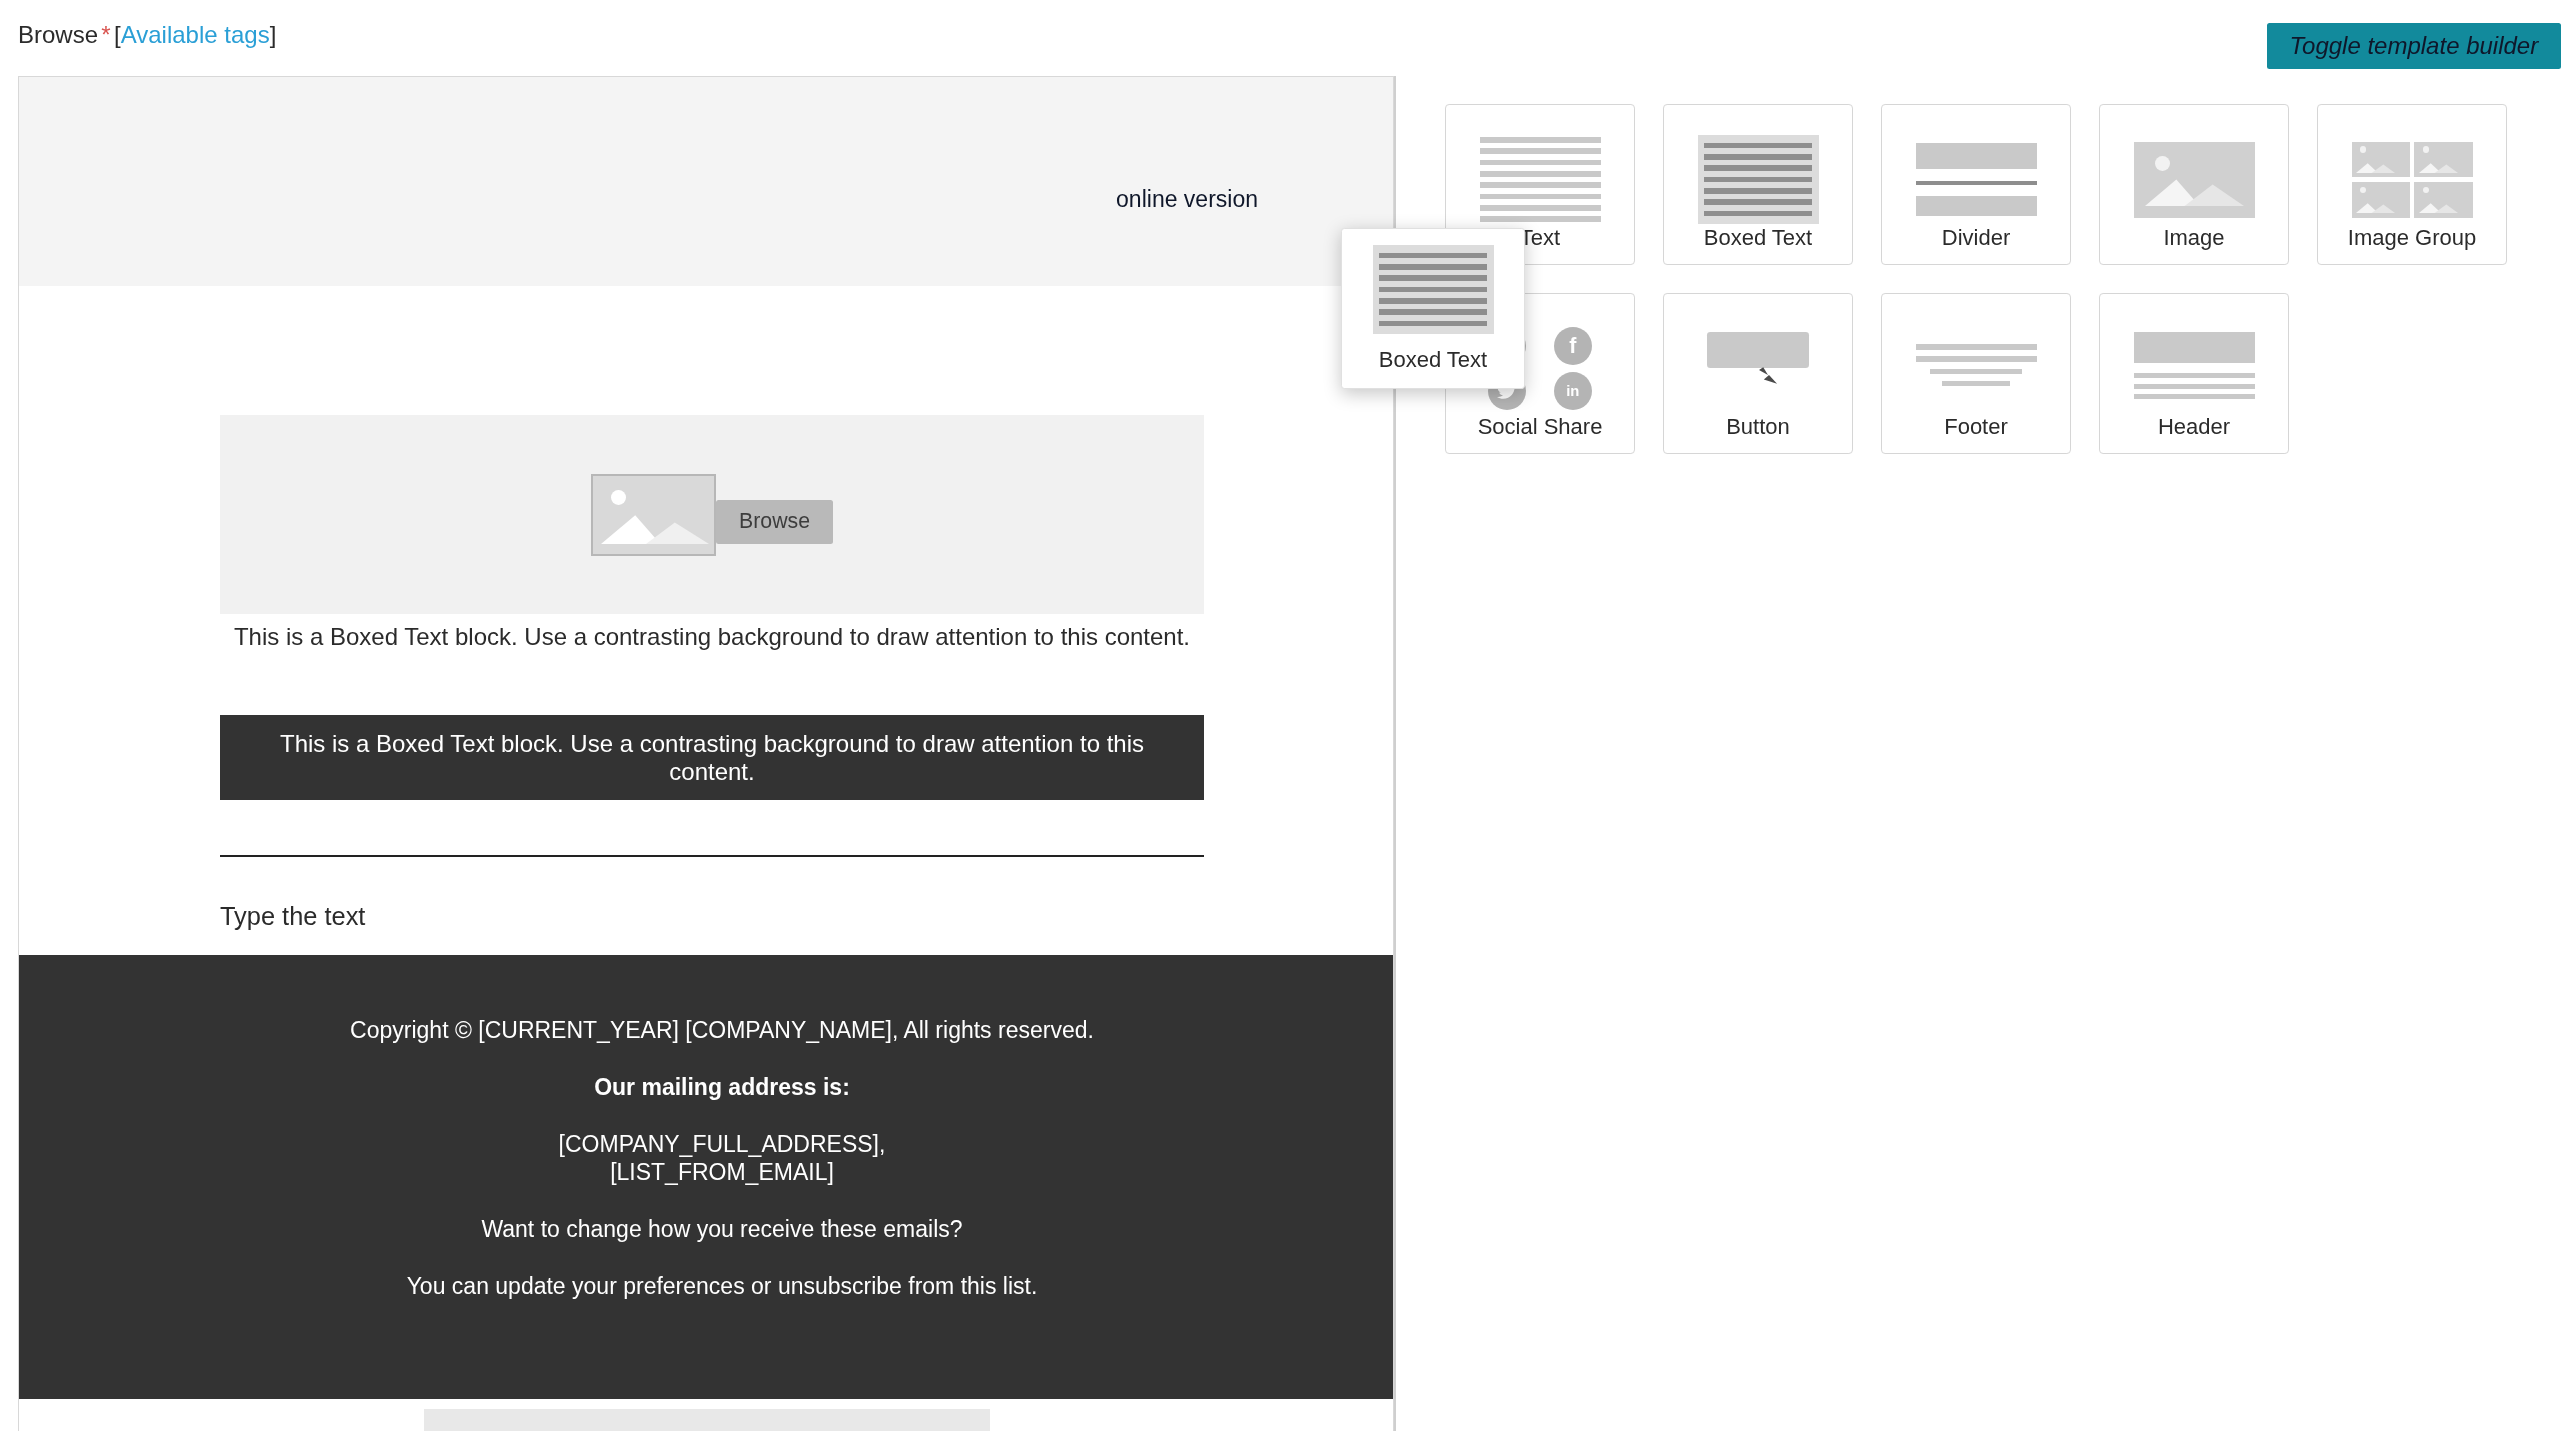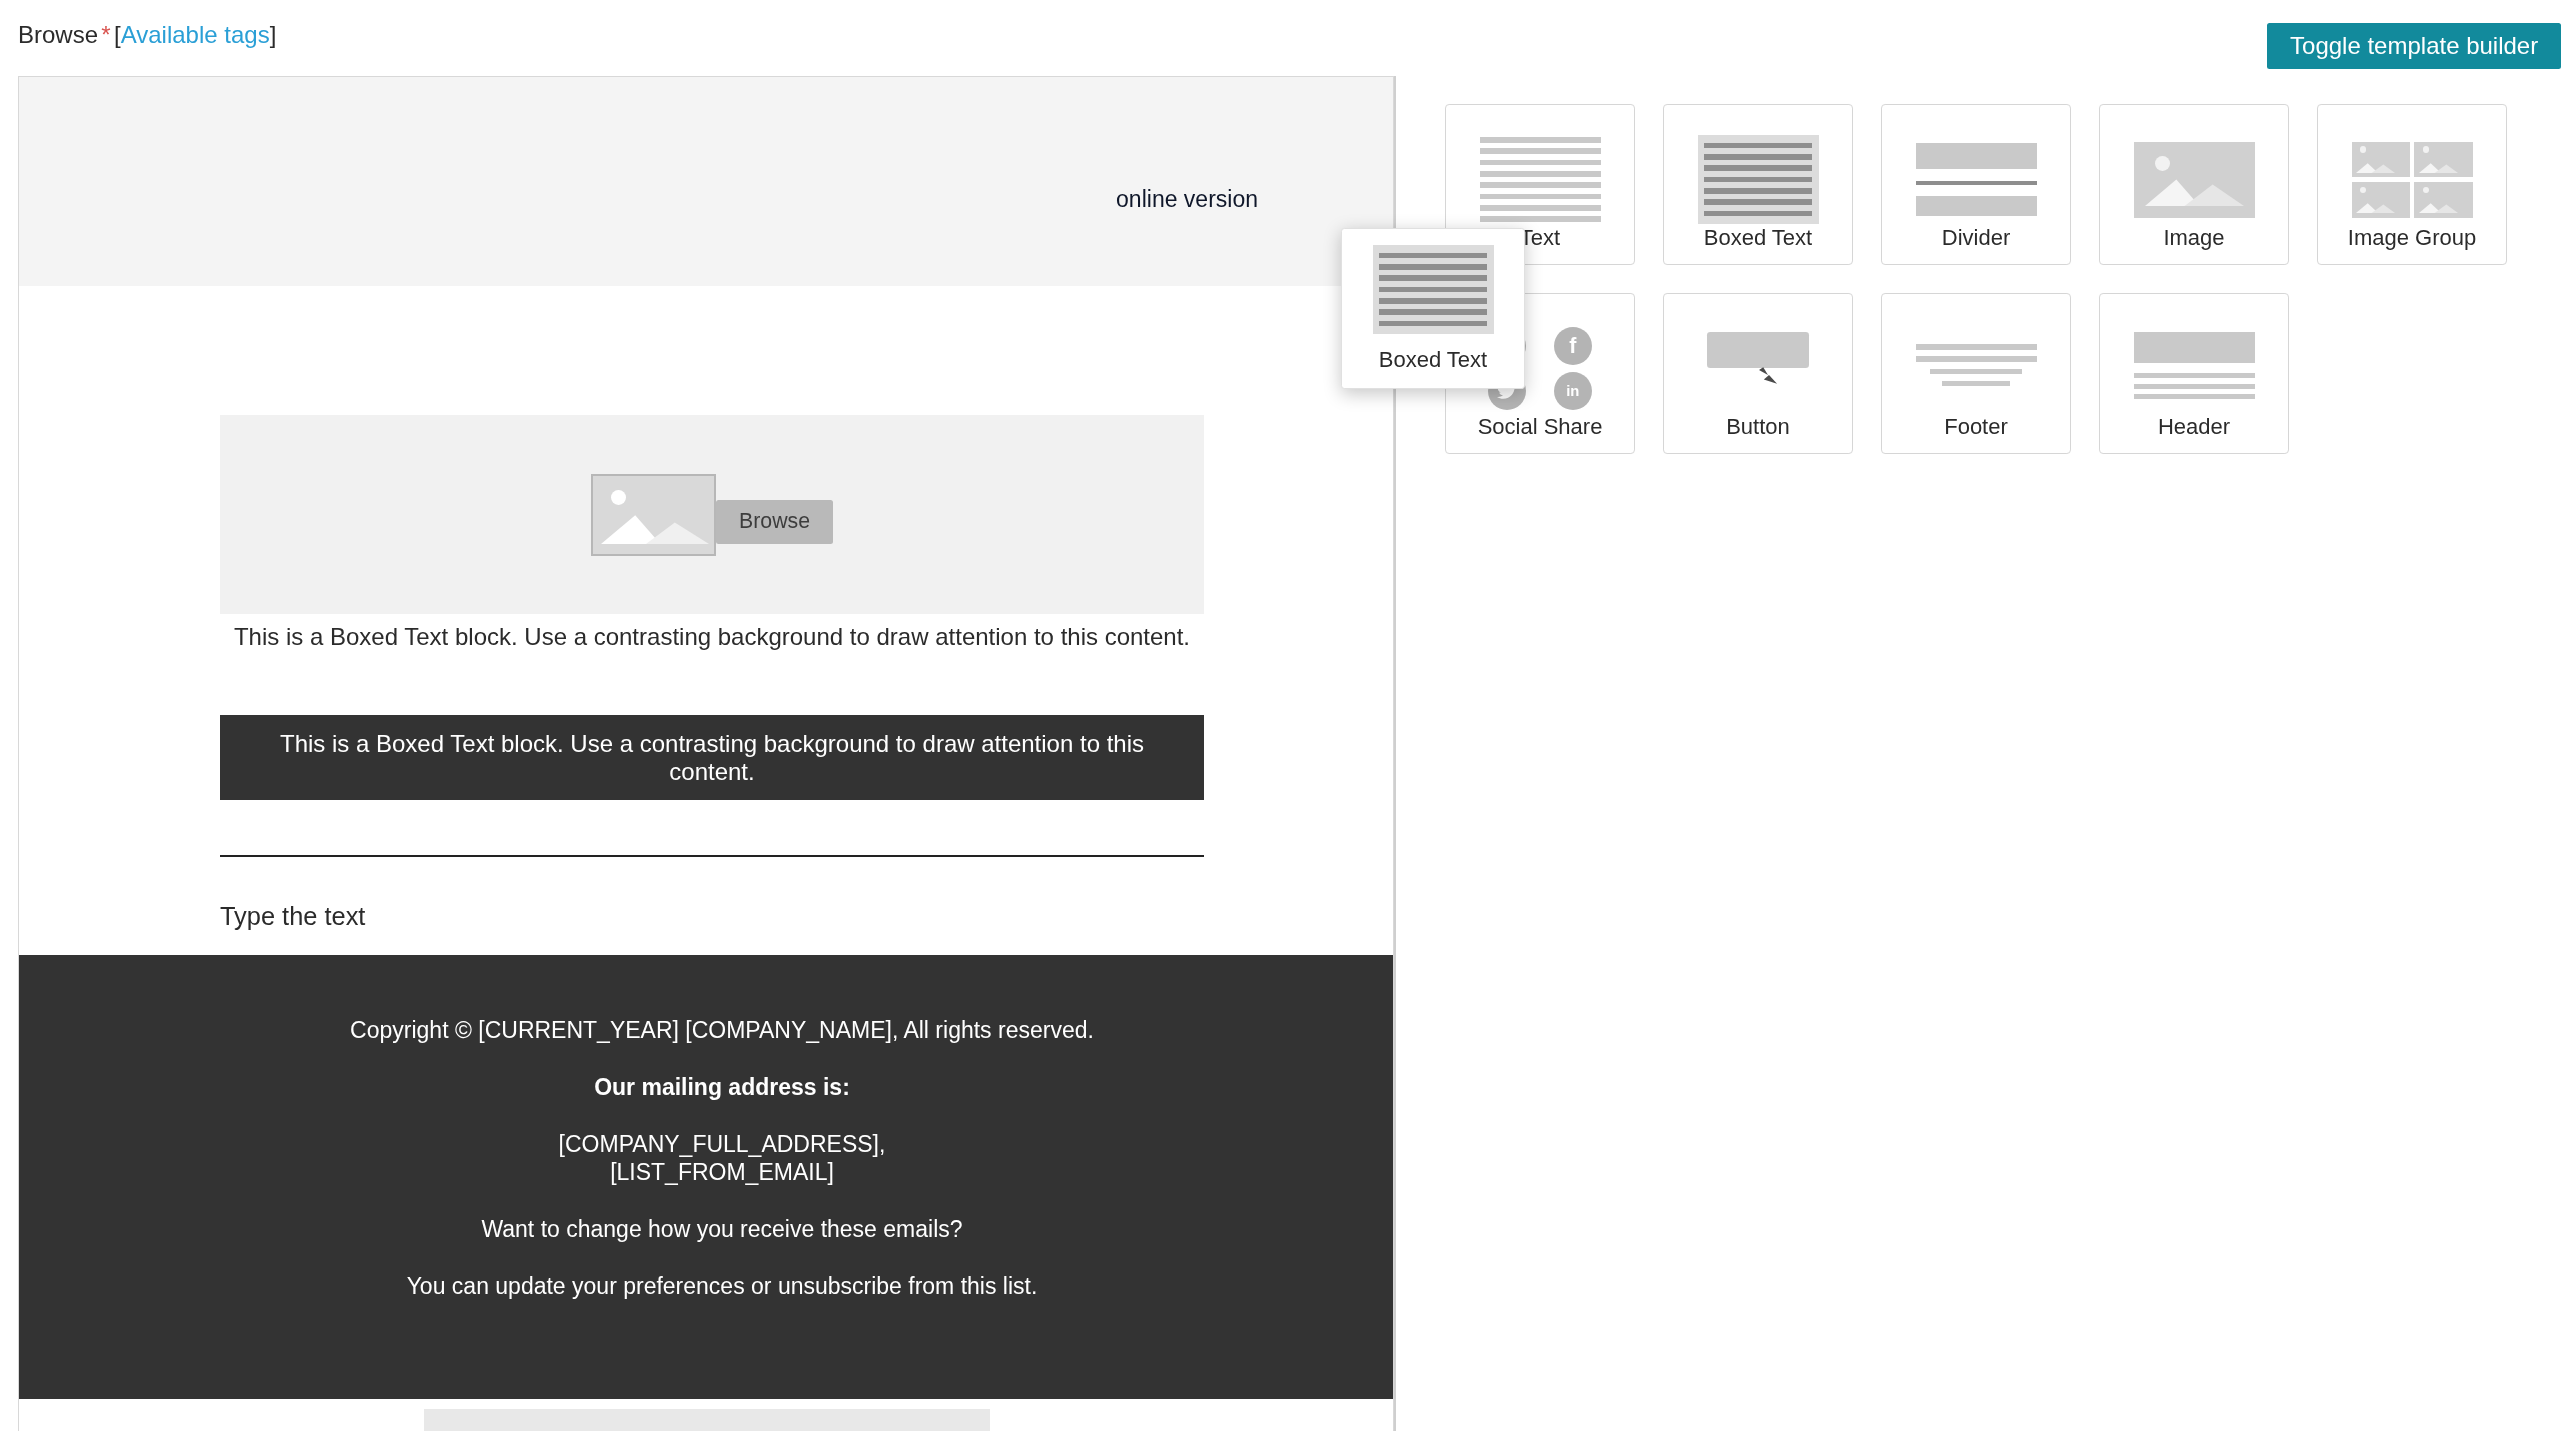--- a/index.html
+++ b/index.html
@@ -27,28 +27,29 @@
   .content-label .req { color: #d9534f; margin: 0 3.3px; }
   .content-label .tags-wrap { color: #2b2b2b; }
   .content-label .tags-link { color: #2a9fd6; cursor: pointer; }
 
   .toggle-builder-btn {
     position: absolute;
     right: 14.8px; top: 23px;
     height: 46px;
     padding: 0 23px;
     background: #128a9c;
-    color: #ffffff;
+    color: #0f172a;
     border: none;
     border-radius: 2.5px;
     font-size: 24px;
     font-family: "Liberation Sans", sans-serif;
     line-height: 46px;
     cursor: pointer;
     white-space: nowrap;
+    font-style: italic;
   }
 
   
   .editor-pane {
     position: absolute;
     left: 18px; top: 76px;
     width: 1376px; height: 1356px;
     background: #ffffff;
     border: 0.8px solid #d8d8d8;
     overflow: hidden;

